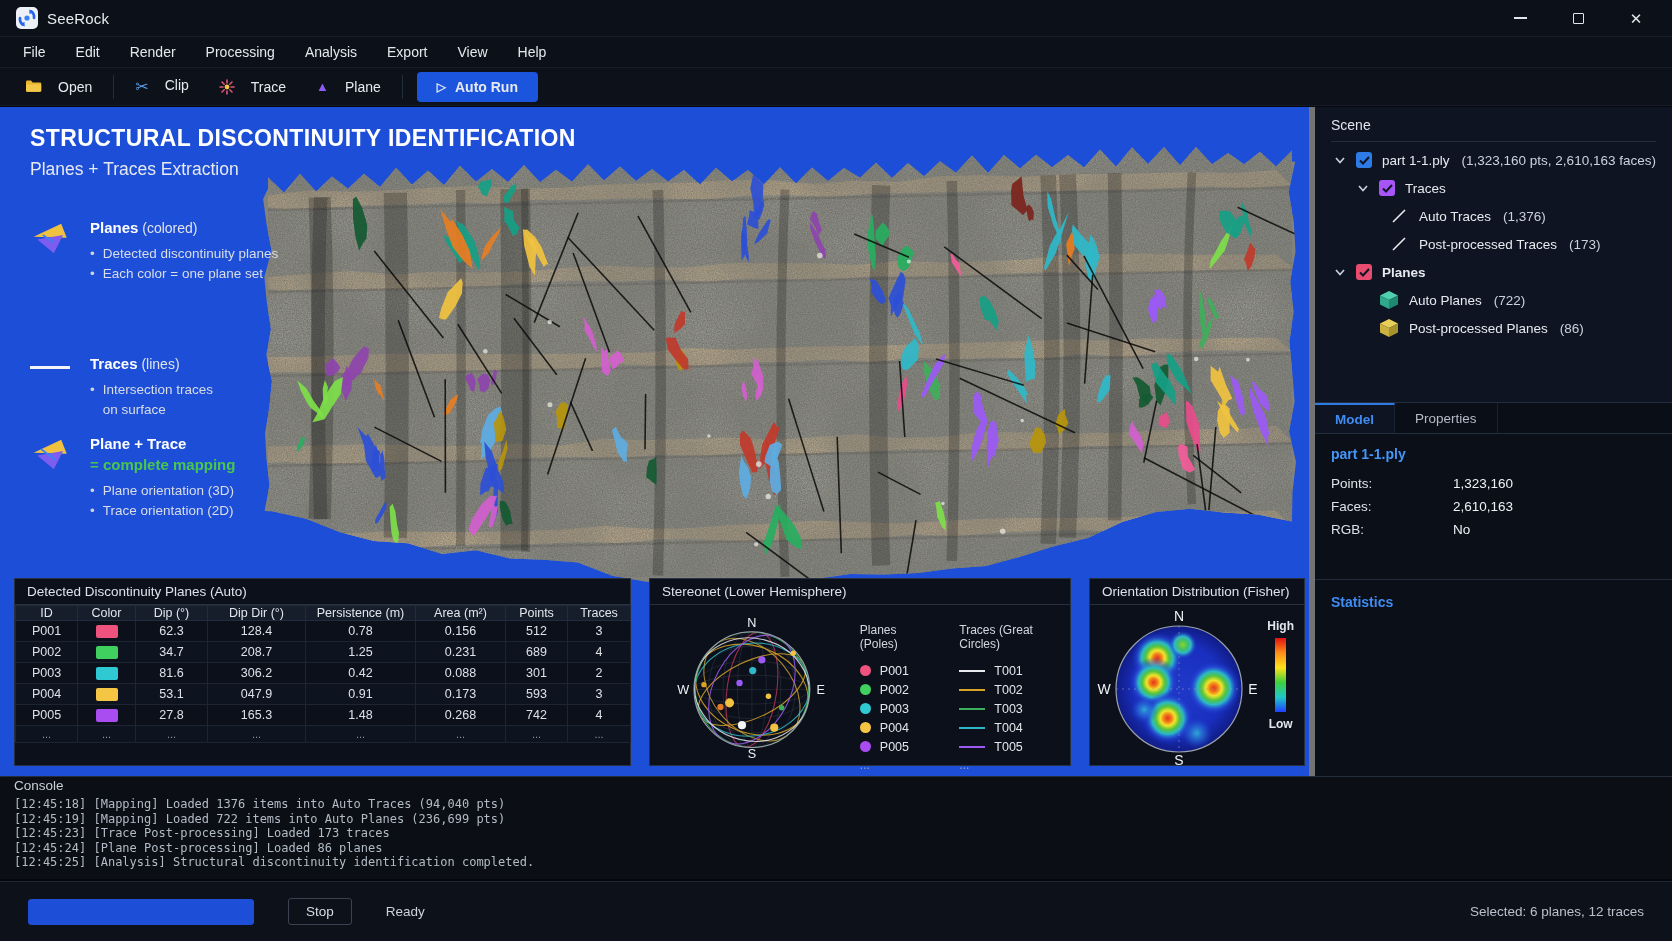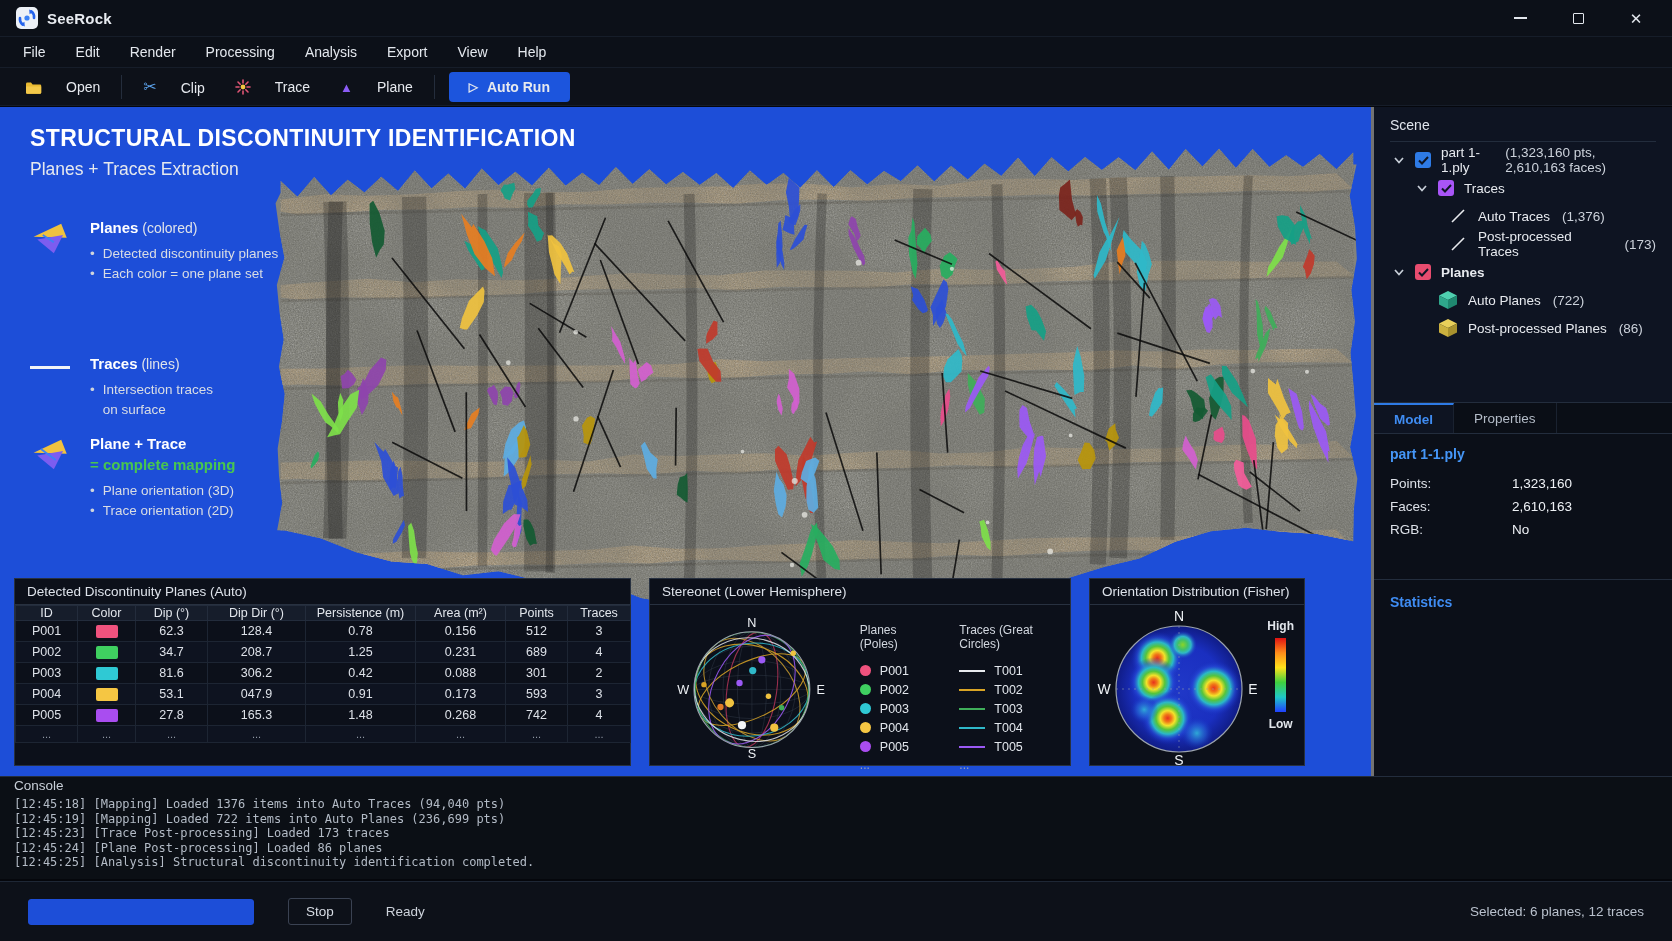--- a/index.html
+++ b/index.html
@@ -6,34 +6,34 @@
   html,body { background:#000; }
   .app {
     position: relative; width: 1672px; height: 941px; overflow: hidden;
     background: #05070c; color: #e8ebf0;
     font-family: "Liberation Sans", sans-serif; font-size: 14px;
   }
   
   .titlebar { height:37px; background:#0c1018; border-bottom:1px solid #161d29;
     display:flex; align-items:center; padding:0 16px; }
   .logo { width:22px; height:22px; }
-  .app-title { font-weight:bold; font-size:15px; margin-left:9px; letter-spacing:.2px; }
+  .app-title { font-weight:normal; font-size:15px; margin-left:9px; letter-spacing:.2px; }
   .win-controls { margin-left:auto; display:flex; align-items:center; gap:42px; padding-right:12px; }
   .win-btn { width:16px; height:16px; display:flex; align-items:center; justify-content:center; cursor:default; }
   .glyph-min { width:13px; height:2px; background:#e2e6ec; }
   .glyph-max { width:11px; height:11px; border:1.6px solid #e2e6ec; border-radius:1px; }
   .glyph-close { font-size:15px; color:#e2e6ec; line-height:1; }
   
   .menubar { height:31px; background:#0c1018; border-bottom:1px solid #161d29;
     display:flex; align-items:center; padding:0 8px; }
   .menu-item { padding:5px 15px; font-size:14px; color:#e4e8ee; cursor:default; }
   
   .toolbar { height:38px; background:#0d1119; border-bottom:1px solid #161d29;
     display:flex; align-items:center; padding:0 10px; }
-  .tool-btn { display:flex; align-items:flex-end; gap:24px; padding:6px 15px; color:#e6e9ee;
+  .tool-btn { display:flex; align-items:flex-start; gap:16px; padding:6px 15px; color:#e6e9ee;
     font-size:14px; border-radius:4px; cursor:default; }
   .tool-sep { width:1px; height:24px; background:#242d3c; margin:0 6px; }
   .autorun-btn { background:#1c55dd; font-weight:bold; padding:7px 20px; margin-left:8px; border-radius:4px;
     display:flex; align-items:center; gap:9px; }
   .play-glyph { font-size:12px; }
   .folder-icon,.scissors-icon,.burst-icon { display:inline-flex; }
   .plane-tri { color:#8b5cf6; font-size:13px; }
   
   .main { position:absolute; top:107px; left:0; right:0; bottom:163px; display:flex; }
   .left { flex:1; position:relative; background:#1d4ed8; overflow:hidden; }
@@ -74,21 +74,21 @@
   .sl-dot { width:11px; height:11px; border-radius:50%; flex:none; }
   .sl-line { width:26px; height:2px; flex:none; }
   .sl-ellipsis { color:#9aa2ae; font-size:12px; margin-top:2px; }
   
   .fisher-content { position:relative; height:160px; }
   #fisher-svg { position:absolute; left:0; top:0; }
   .colorbar-wrap { position:absolute; right:10px; top:14px; display:flex; flex-direction:column; align-items:center; gap:5px;font-weight:bold; }
   .colorbar-label { font-size:12px; color:#e2e6ec; }
   .colorbar { width:11px; height:74px; }
   
-  .sidebar { width:301px; flex:none; background:#0b0f18; border-left:3px solid #737373;
+  .sidebar { width:363px; flex:none; background:#0b0f18; border-left:6px solid #737373;
     display:flex; flex-direction:column; }
   .scene-panel { height:296px; background:#0e1422; padding:10px 16px 0 16px; border-bottom:1px solid #232d3d; }
   .scene-title { font-size:14px; color:#dfe4ec; padding-bottom:8px; border-bottom:1px solid #232d3d; margin-bottom:4px; }
   .tree-row { height:28px; display:flex; align-items:center; font-size:13.5px; color:#e6e9ee; cursor:default; }
   .tree-row .count { margin-left:12px; color:#ccd2db; }
   .chev { width:14px; height:14px; flex:none; margin-right:9px; }
   .cbox { width:16px; height:16px; border-radius:3px; flex:none; margin-right:10px;
     display:flex; align-items:center; justify-content:center; }
   .cbox svg { display:block; }
   .cube-icon { width:20px; height:20px; flex:none; margin-right:10px; }

